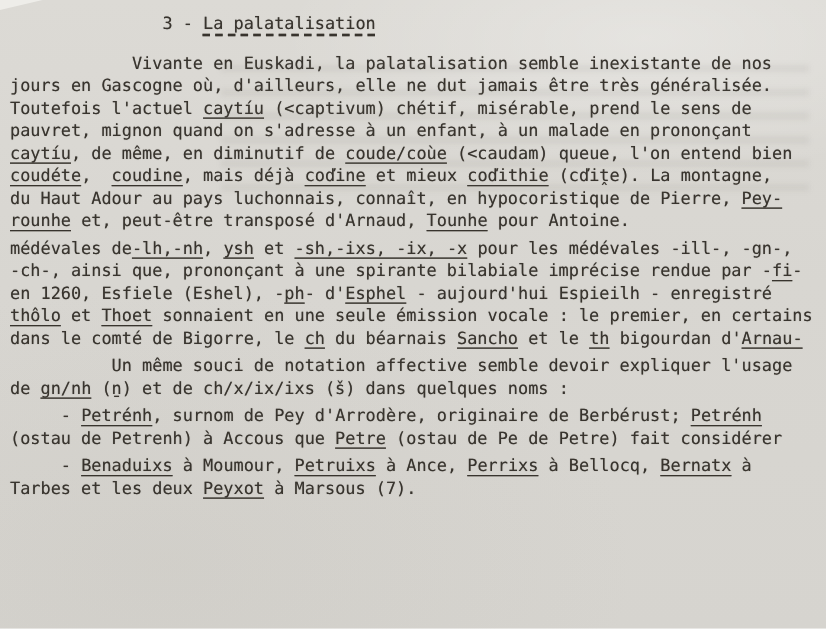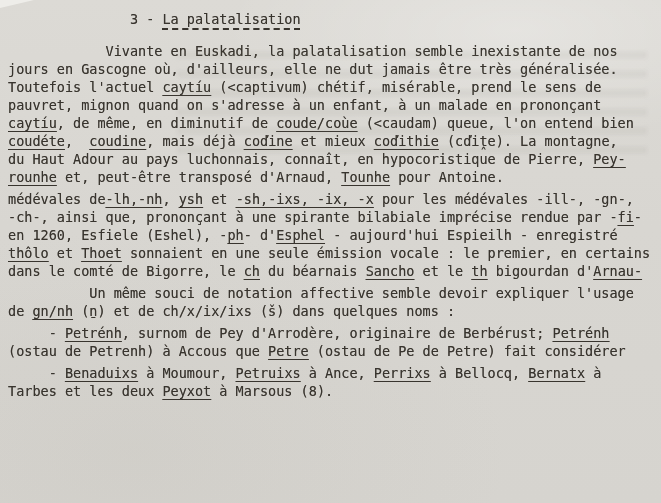--- a/index.html
+++ b/index.html
@@ -85,16 +85,16 @@
       <div class="block">
         <div class="line"><span>          Un même souci de notation affective semble devoir expliquer l'usage</span></div>
         <div class="line"><span>de </span><span class="u">gn/nh</span><span> (ṉ) et de ch/x/ix/ixs (š) dans quelques noms :</span></div>
       </div>
       <div class="block">
         <div class="line"><span>     - </span><span class="u">Petrénh</span><span>, surnom de Pey d'Arrodère, originaire de Berbérust; </span><span class="u">Petrénh</span></div>
         <div class="line"><span>(ostau de Petrenh) à Accous que </span><span class="u">Petre</span><span> (ostau de Pe de Petre) fait considérer</span></div>
       </div>
       <div class="block">
         <div class="line"><span>     - </span><span class="u">Benaduixs</span><span> à Moumour, </span><span class="u">Petruixs</span><span> à Ance, </span><span class="u">Perrixs</span><span> à Bellocq, </span><span class="u">Bernatx</span><span> à</span></div>
-        <div class="line"><span>Tarbes et les deux </span><span class="u">Peyxot</span><span> à Marsous (8).</span></div>
+        <div class="line"><span>Tarbes et les deux </span><span class="u">Peyxot</span><span> à Marsous (7).</span></div>
       </div>
     </div>
 </div>
 
 </body></html>

